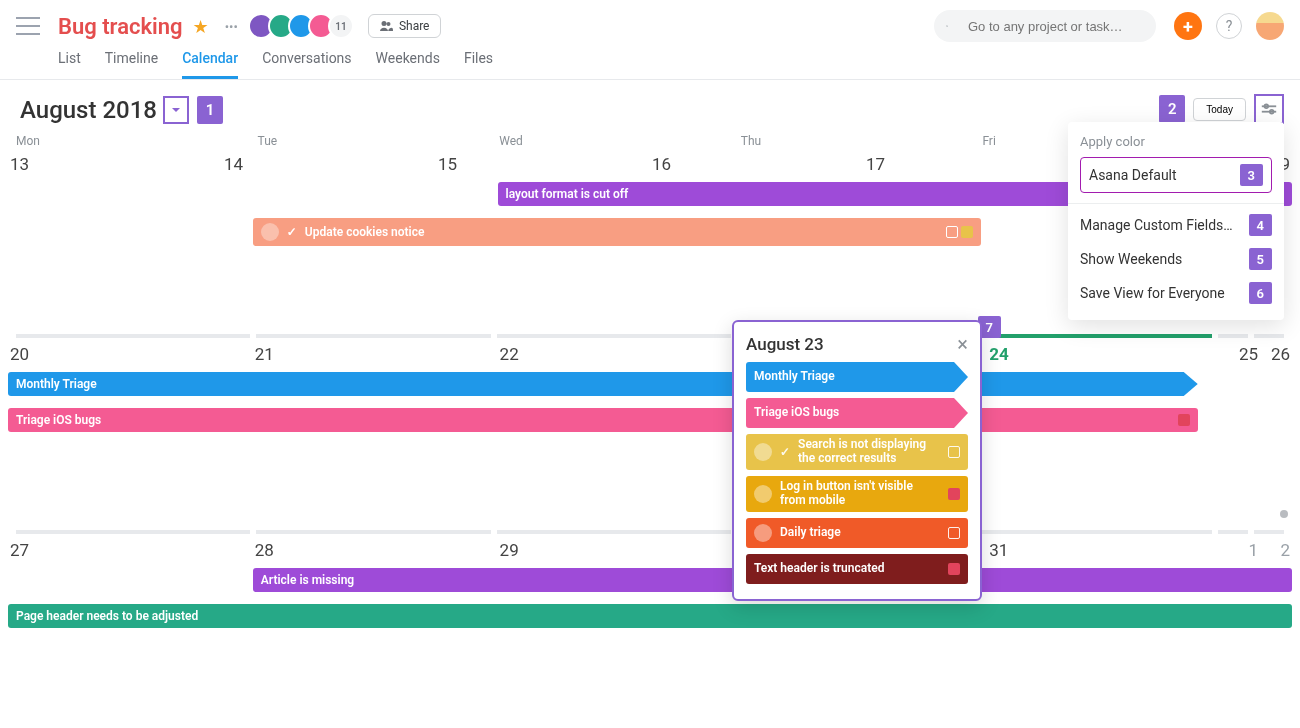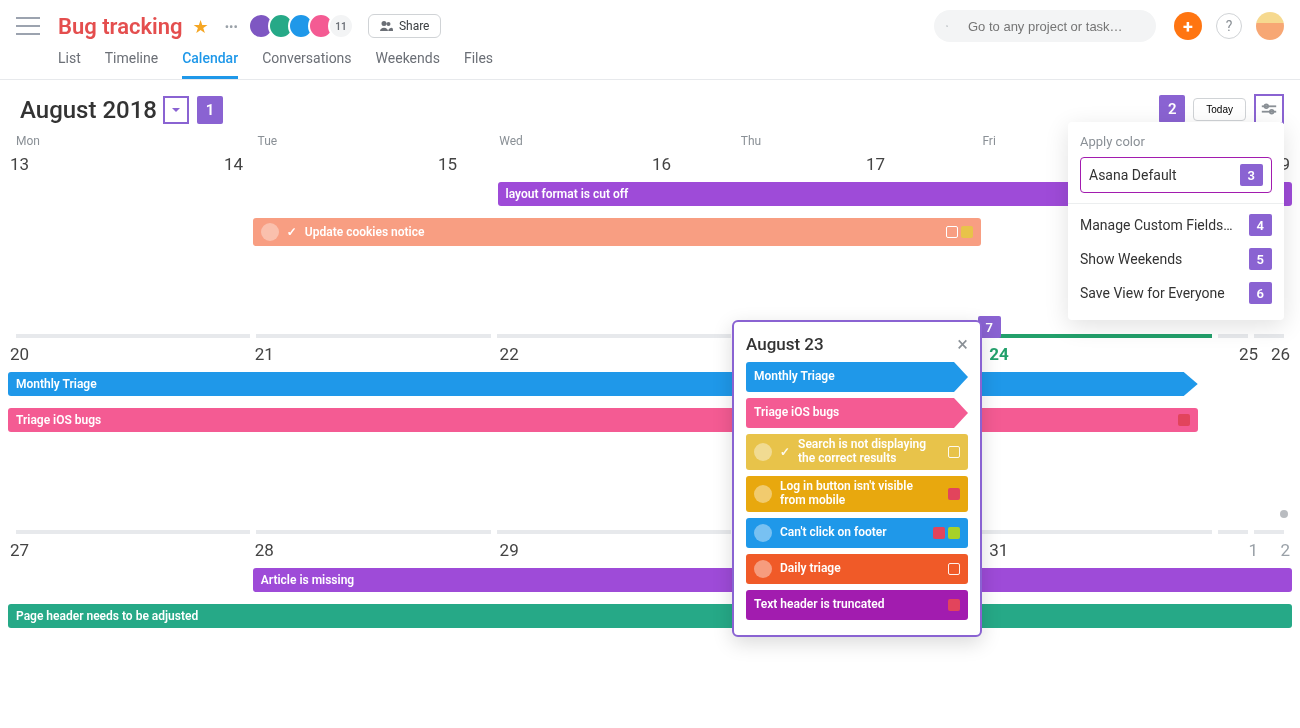--- a/index.html
+++ b/index.html
@@ -295,34 +295,26 @@
         <span class="tagbox" style="border-color:rgba(255,255,255,0.9)"></span>
       </span>
   </div>
   <div class="pitem" style="background:#e8a80e;height:36px">
     <span class="pavatar"></span>
     <span class="txt">Log in button isn't visible from mobile</span>
     <span class="tagwrap">
         <span class="tagbox" style="background:#e2445c;border:none"></span>
       </span>
   </div>
-  <div class="pitem" style="background:#1f98e9">
-    <span class="pavatar"></span>
-    <span class="txt">Can't click on footer</span>
-    <span class="tagwrap">
-      <span class="tagbox" style="background:#e2445c;border:none"></span>
-      <span class="tagbox" style="background:#a7d129;border:none"></span>
-    </span>
-  </div>
   <div class="pitem" style="background:#f05a28">
     <span class="pavatar"></span>
     <span class="txt">Daily triage</span>
     <span class="tagwrap">
         <span class="tagbox" style="border-color:rgba(255,255,255,0.9)"></span>
       </span>
   </div>
-  <div class="pitem" style="background:#a21caf;margin-bottom:5px">
+  <div class="pitem" style="background:#7f1d1d;margin-bottom:5px">
     <span class="txt">Text header is truncated</span>
     <span class="tagwrap">
         <span class="tagbox" style="background:#e2445c;border:none"></span>
       </span>
   </div>
 </div>
 
 </body></html>

